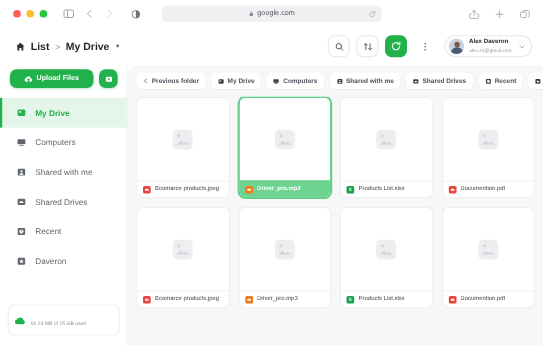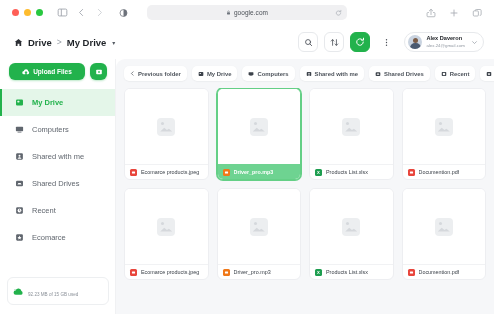--- a/index.html
+++ b/index.html
@@ -375,21 +375,21 @@
     </div>
   </div>
 
   <div class="app-header">
     <div class="breadcrumb">
       <span class="home-icon">
         <svg width="9" height="9" viewBox="0 0 16 16" fill="currentColor">
             <path d="M8 1.6 1.4 7.1h1.8V14h3.1v-3.9h3.4V14h3.1V7.1h1.8z"></path>
           </svg>
       </span>
-      <span class="bc-home">Drive</span>
+      <span class="bc-home">List</span>
       <span class="bc-sep">&gt;</span>
       <span class="bc-current">My Drive</span>
       <span class="bc-caret">▾</span>
     </div>
 
     <div class="header-actions">
       <div class="hbtn">
         <span style="display:flex">
           <svg width="9" height="9" viewBox="0 0 16 16" fill="none" stroke="currentColor" stroke-width="1.5" stroke-linecap="round">
               <circle cx="7.2" cy="7.2" r="4.4"></circle>
@@ -513,21 +513,21 @@
           </span>
           <span class="nlabel">Recent</span>
         </div>
         <div class="nav-item">
           <span class="nav-ico">
             <svg width="9" height="9" viewBox="0 0 16 16" fill="currentColor">
                 <rect x="2" y="2.4" width="12" height="11.2" rx="2"></rect>
                 <path d="m8 4.6 1.1 2.3 2.5.3-1.8 1.7.5 2.5L8 10.2l-2.3 1.2.5-2.5-1.8-1.7 2.5-.3z" fill="#fff"></path>
               </svg>
           </span>
-          <span class="nlabel">Ecomarce</span>
+          <span class="nlabel">Daveron</span>
         </div>
       </div>
 
       <div class="storage">
         <span class="storage-ico">
           <svg width="11" height="11" viewBox="0 0 16 16" fill="currentColor">
               <path d="M12.2 7.4a4.3 4.3 0 0 0-8.3-.8A3.1 3.1 0 0 0 4 12.8h8a2.9 2.9 0 0 0 .2-5.4z"></path>
               <rect x="1.4" y="5" width="4.6" height="1.3" rx=".6" opacity=".55"></rect>
               <rect x="1.4" y="7.2" width="3.4" height="1.3" rx=".6" opacity=".4"></rect>
             </svg>

